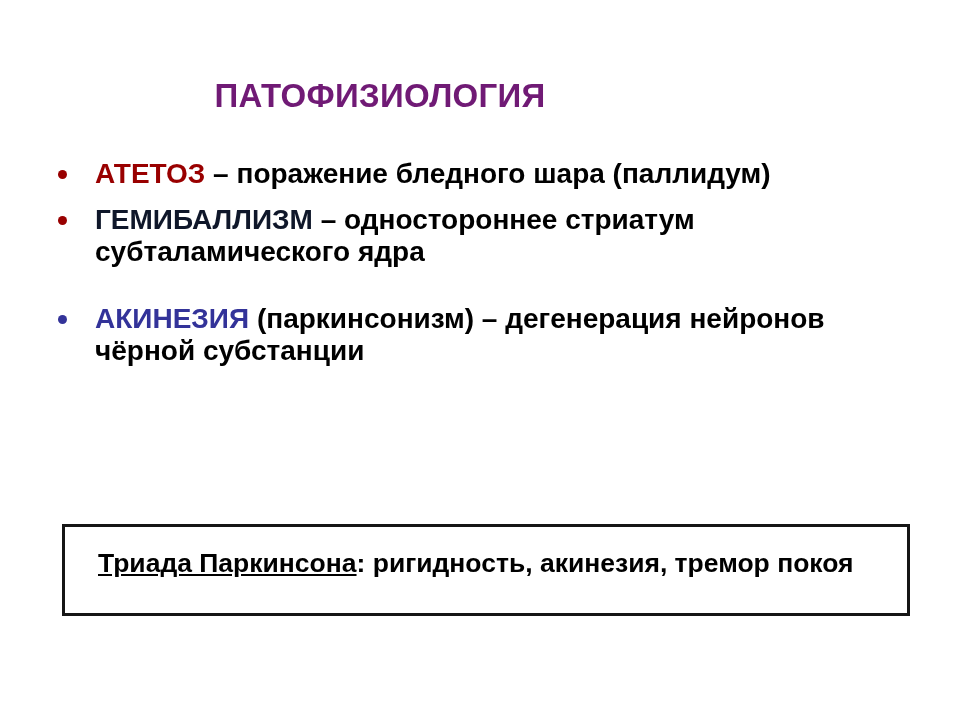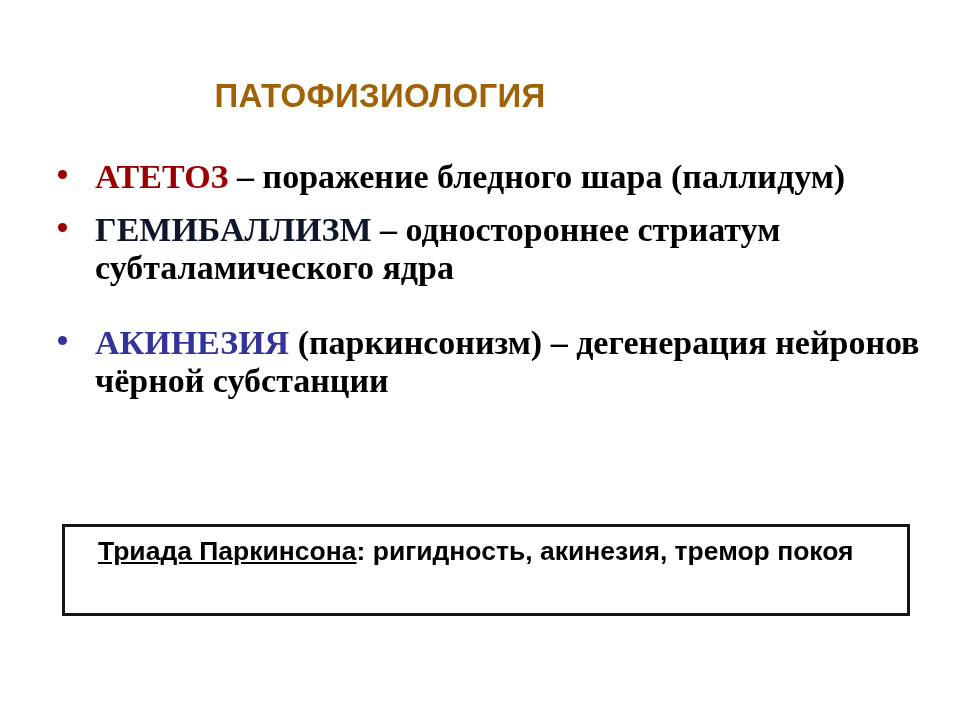--- a/index.html
+++ b/index.html
@@ -25,41 +25,40 @@
 
   
   .slide-title {
     position: absolute;
     left: 0;
     top: 78px;
     width: 760px;
     text-align: center;
     font-size: 33px;
     font-weight: bold;
-    color: #a16207;
+    color: #701a75;
     letter-spacing: 0.3px;
     line-height: 1.1;
   }
 
   
   .bullet-list {
     position: absolute;
     left: 52px;
     top: 158px;
     width: 880px;
   }
   .bullet-item {
     position: relative;
     padding-left: 43px;
     margin-bottom: 14px;
-    font-size: 34px;
+    font-size: 28px;
     font-weight: bold;
     line-height: 1.135;
     color: #000000;
-    font-family: Liberation Serif, serif;
   }
   .bullet-item:last-child {
     margin-bottom: 0;
     margin-top: 36px;
   }
   .bullet-dot {
     position: absolute;
     left: 6px;
     top: 12px;
     width: 9px;
@@ -90,20 +89,21 @@
     box-sizing: border-box;
     border: 3px solid #161616;
     background: #ffffff;
     padding: 9px 0 0 33px;
   }
   .callout-text {
     font-size: 26.5px;
     font-weight: bold;
     line-height: 1.19;
     color: #000000;
+    margin-top: 12px;
   }
   .callout-term {
     text-decoration: underline;
     text-underline-offset: 2px;
   }
 </style>
 </head>
 <body>
 
 <div class="slide">

